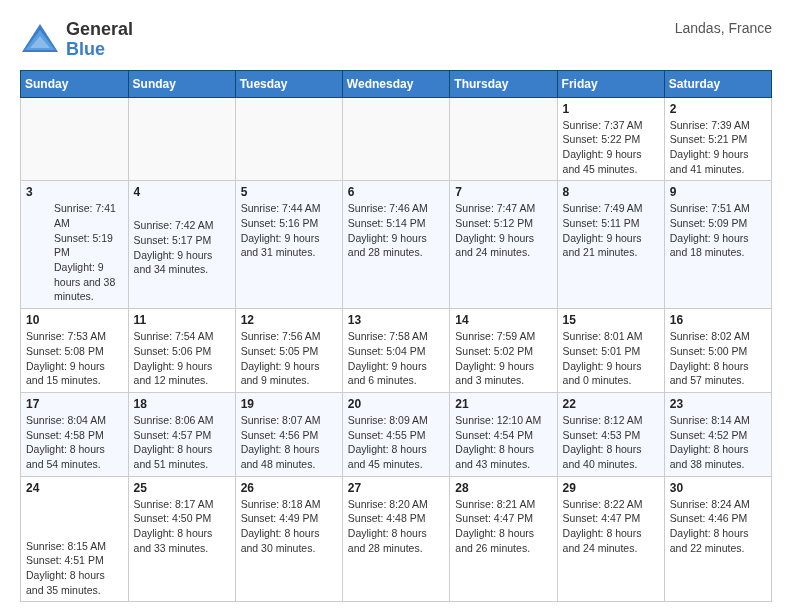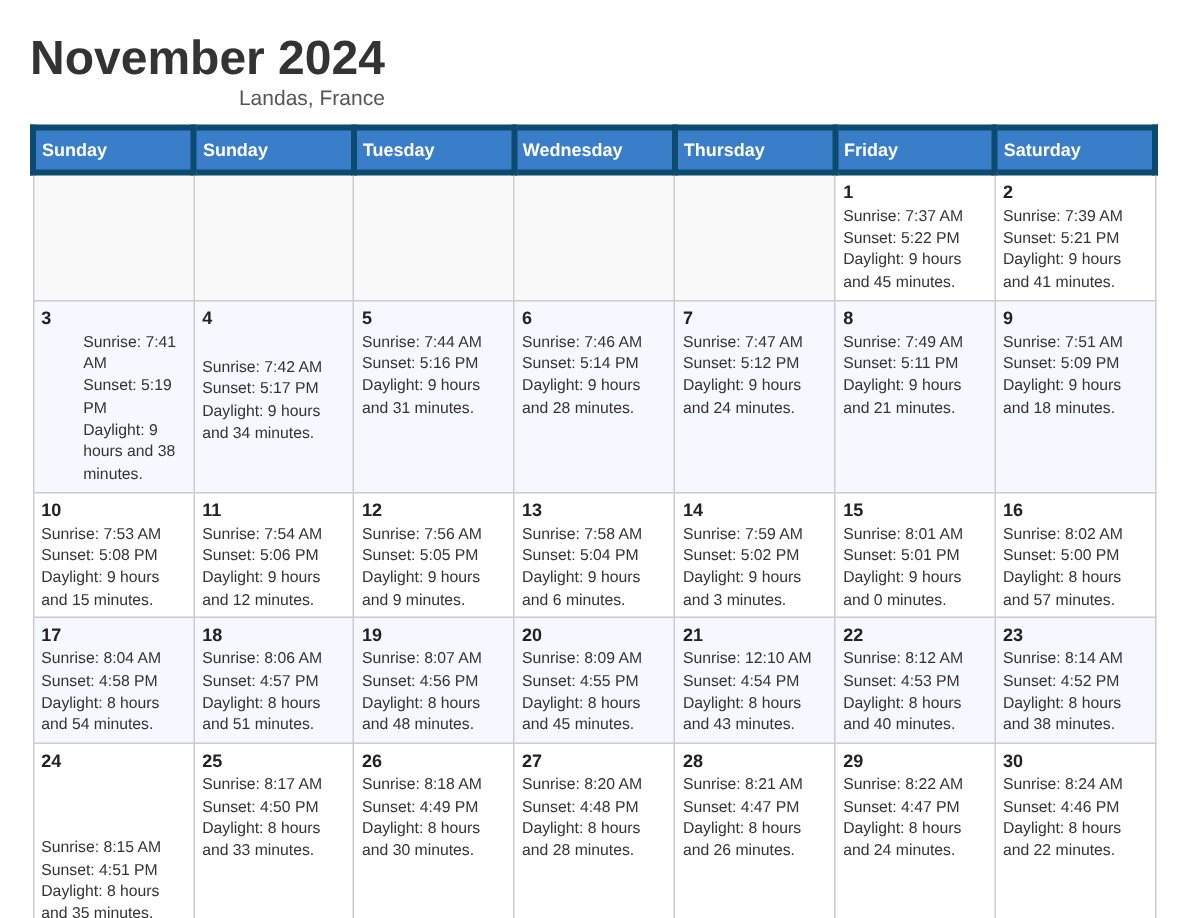--- a/index.html
+++ b/index.html
@@ -50,21 +50,21 @@
       width: 100%;
       border-collapse: collapse;
       font-size: 11px;
     }
     .calendar th {
       background-color: #3a7dc9;
       color: white;
       padding: 6px 4px;
       text-align: left;
       font-size: 12px;
-      border: 4px solid #0c4a6e;
+      border: 1px solid #0c4a6e;
     }
     .calendar td {
       border: 1px solid #ccc;
       padding: 4px 5px;
       vertical-align: top;
       width: 108px;
       min-height: 80px;
       background: #fff;
     }
     .calendar td.empty {
@@ -80,22 +80,32 @@
       color: #333;
       line-height: 1.4;
       font-size: 10.5px;
     }
     .row-even td { background: #f5f8ff; }
   </style>
 </head>
 <body>
 
 <div class="header">
+  <div class="logo">
+    <svg class="logo-icon" viewBox="0 0 40 35" xmlns="http://www.w3.org/2000/svg">
+      <polygon points="20,2 38,30 2,30" fill="#3a7dc9"></polygon>
+      <polygon points="20,8 35,28 5,28" fill="#5a9de0"></polygon>
+      <polygon points="20,14 30,26 10,26" fill="#fff" opacity="0.3"></polygon>
+    </svg>
+    <div class="logo-text">
+      <span class="logo-general">General</span>
+      <span class="logo-blue">Blue</span>
+    </div>
+  </div>
   <div class="title-section">
-    <div class="month-title">November 2024</div>
     <div class="location">Landas, France</div>
   </div>
 </div>
 
 <table class="calendar">
   <thead>
     <tr>
     <th>Sunday</th>
         <th>Sunday</th>
         <th>Tuesday</th>

